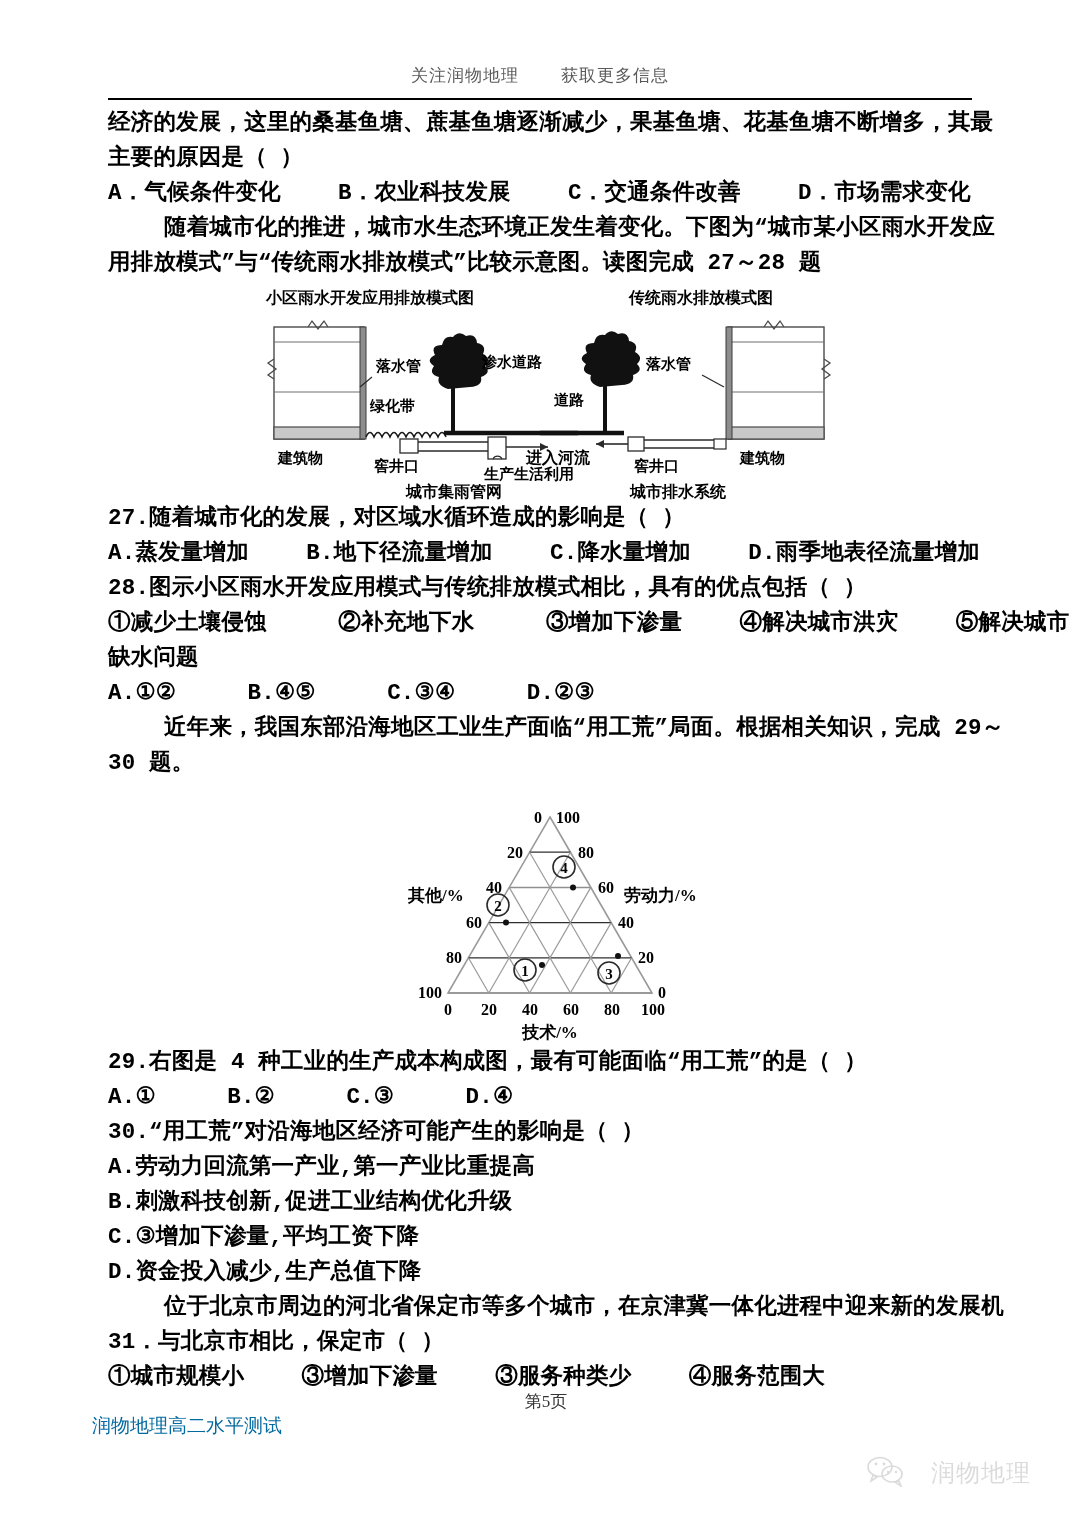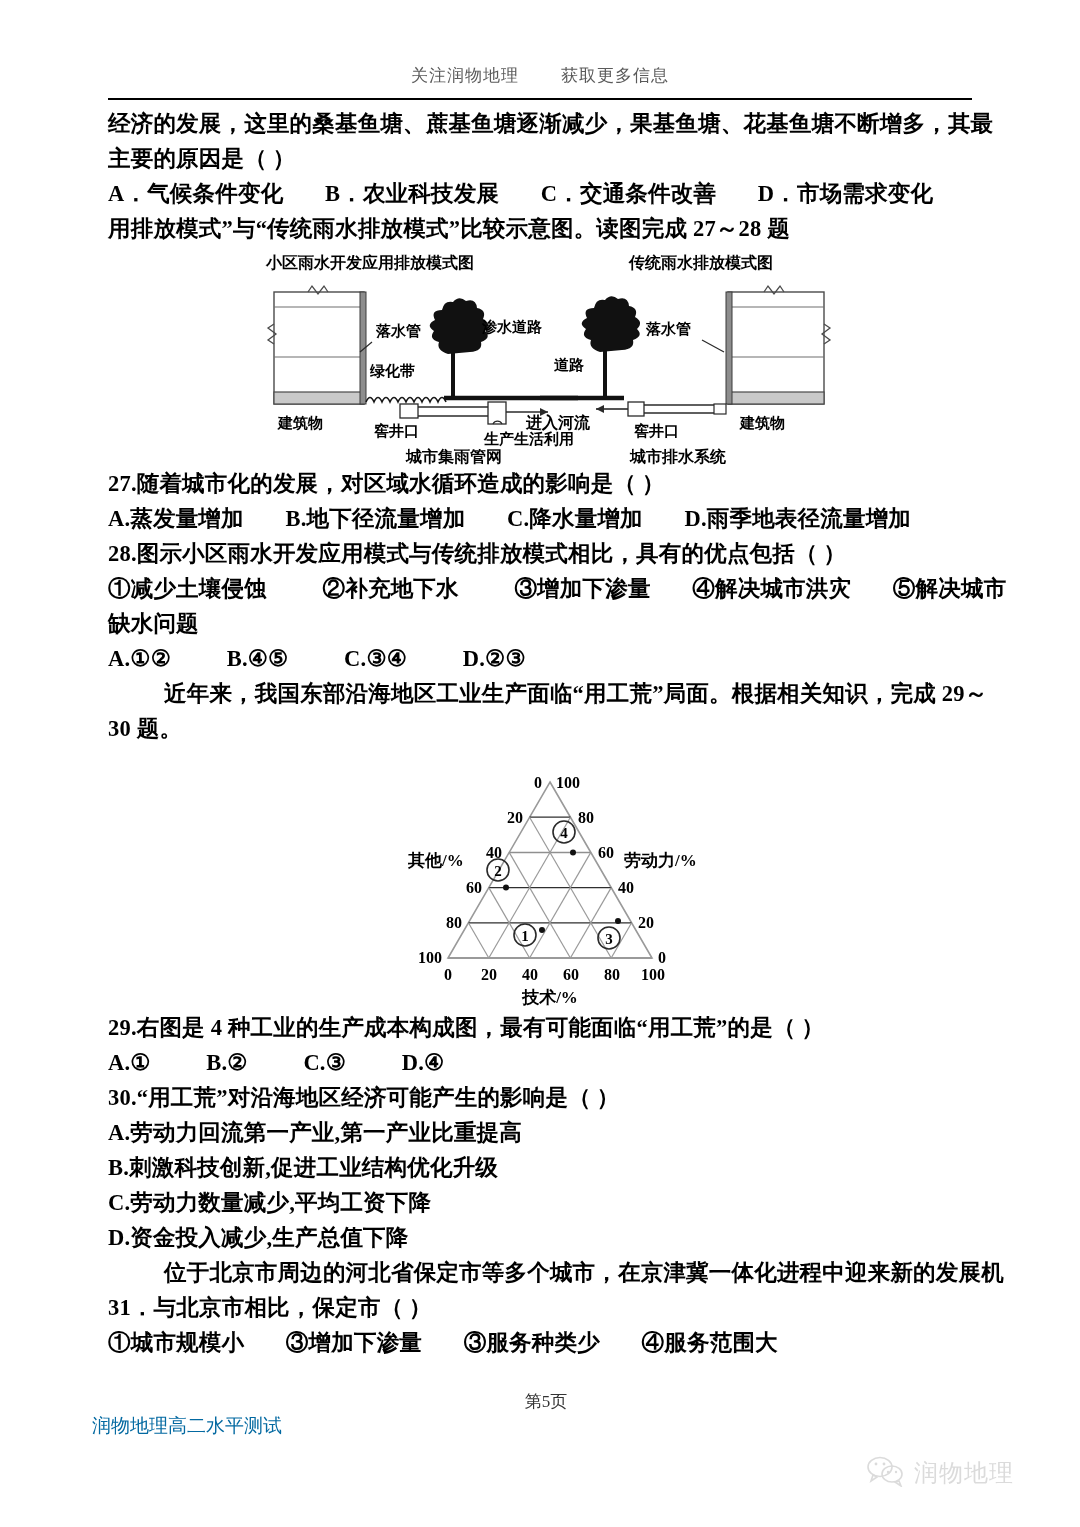--- a/index.html
+++ b/index.html
@@ -31,21 +31,21 @@
   }
 
   
   .content { position:absolute; top:106px; left:108px; width:866px; }
 
   p.line {
     margin:0;
     font-size:22.5px;
     line-height:35px;
     font-weight:bold;
-    font-family:Liberation Serif, serif;
+    font-family:Liberation Mono, monospace;
     letter-spacing:0.2px;
     white-space:nowrap;
   }
   .indent { padding-left:56px; }
   .opt-gap-lg { display:inline-block; width:30px; }
   .opt-gap-xl { display:inline-block; width:44px; }
 
   
   .fig1 { position:relative; height:214px; margin-top:6px; }
   .fig1 svg { position:absolute; left:140px; top:0; }
@@ -60,21 +60,21 @@
     text-align:center; font-size:17px; color:#333;
     font-family:"Liberation Serif", serif;
   }
   .footer-note {
     position:absolute; top:1413px; left:92px;
     font-size:19px; color:#0369a1;
     font-family:"Liberation Serif", serif;
   }
   .watermark {
     position:absolute; top:1455px; left:866px;
-    display:flex; align-items:center; gap:8px;
+    display:flex; align-items:center; gap:25px;
     opacity:0.30;
   }
   .watermark-label {
     font-size:24px; color:#8a8a8a; letter-spacing:1px;
     font-family:"Liberation Serif", serif;
   }
   svg text { font-family:"Liberation Serif", serif; }
 </style>
 </head>
 <body>
@@ -95,20 +95,21 @@
     <p class="line">
       <span>A．气候条件变化</span>
       <span class="opt-gap-lg"></span>
       <span>B．农业科技发展</span>
       <span class="opt-gap-lg"></span>
       <span>C．交通条件改善</span>
       <span class="opt-gap-lg"></span>
       <span>D．市场需求变化</span>
     </p>
 
+    <p class="line indent">随着城市化的推进，城市水生态环境正发生着变化。下图为“城市某小区雨水开发应</p>
     <p class="line">用排放模式”与“传统雨水排放模式”比较示意图。读图完成 27～28 题</p>
 
     <div class="fig1">
       <svg width="600" height="214" viewBox="0 0 600 214">
 
         <text x="18" y="16" font-size="16" font-weight="bold">小区雨水开发应用排放模式图</text>
         <text x="381" y="16" font-size="16" font-weight="bold">传统雨水排放模式图</text>
 
         <g>
 
@@ -327,21 +328,21 @@
       <span>B.②</span>
       <span class="opt-gap-xl"></span>
       <span>C.③</span>
       <span class="opt-gap-xl"></span>
       <span>D.④</span>
     </p>
 
     <p class="line">30.“用工荒”对沿海地区经济可能产生的影响是（      ）</p>
     <p class="line">A.劳动力回流第一产业,第一产业比重提高</p>
     <p class="line">B.刺激科技创新,促进工业结构优化升级</p>
-    <p class="line">C.劳动力数量减少,平均工资下降</p>
+    <p class="line">C.③增加下渗量,平均工资下降</p>
     <p class="line">D.资金投入减少,生产总值下降</p>
 
     <p class="line indent">位于北京市周边的河北省保定市等多个城市，在京津冀一体化进程中迎来新的发展机</p>
 
     <p class="line">31．与北京市相比，保定市（      ）</p>
     <p class="line">
       <span>①城市规模小</span>
       <span class="opt-gap-lg"></span>
       <span>③增加下渗量</span>
       <span class="opt-gap-lg"></span>

